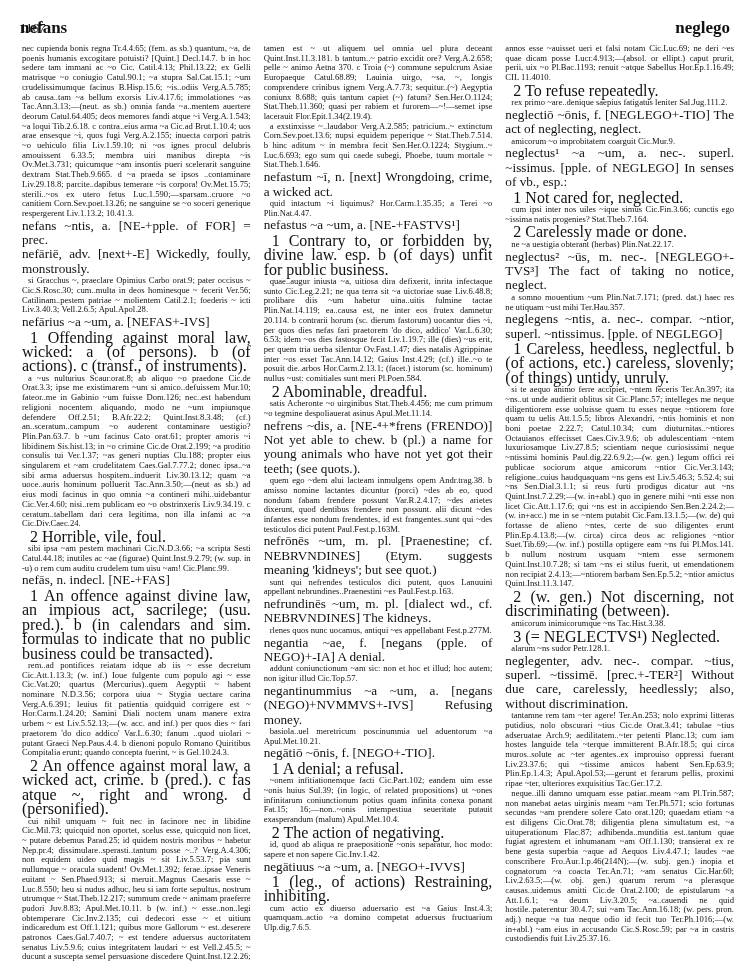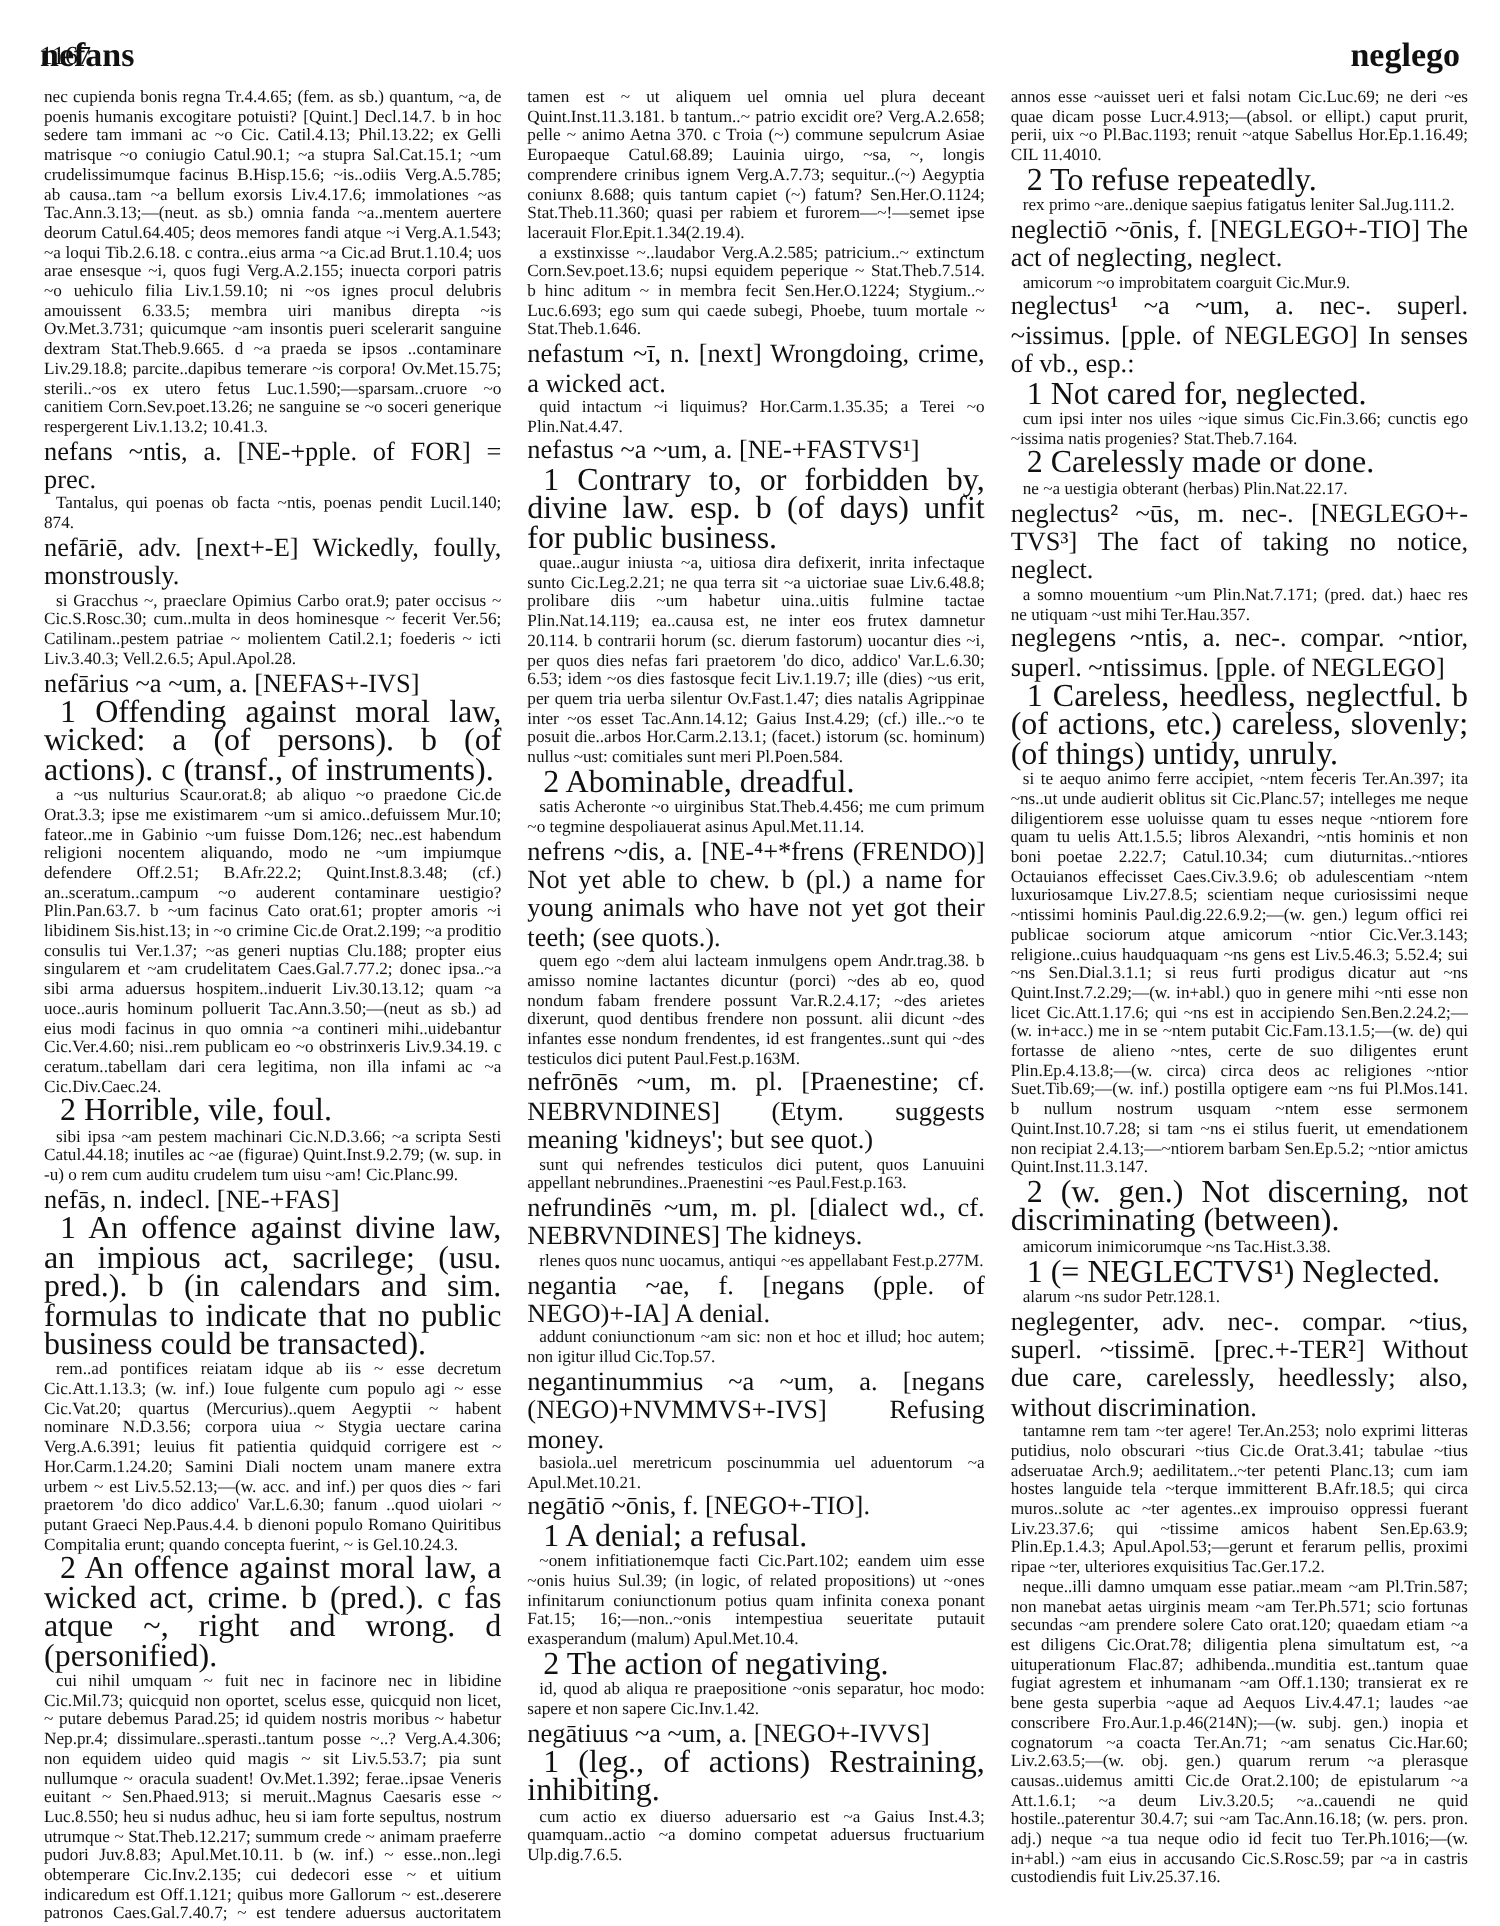--- a/index.html
+++ b/index.html
@@ -23,21 +23,20 @@
 <div class="page">
   <div class="header">
     <span class="hw-left">nefans</span>
     <span class="pgnum">1167</span>
     <span class="hw-right">neglego</span>
   </div>
   <div class="cols">
     <div class="col">
         <p class="cite cont">nec cupienda bonis regna Tr.4.4.65; (fem. as sb.) quantum, ~a, de poenis humanis excogitare potuisti? [Quint.] Decl.14.7. b in hoc sedere tam immani ac ~o Cic. Catil.4.13; Phil.13.22; ex Gelli matrisque ~o coniugio Catul.90.1; ~a stupra Sal.Cat.15.1; ~um crudelissimumque facinus B.Hisp.15.6; ~is..odiis Verg.A.5.785; ab causa..tam ~a bellum exorsis Liv.4.17.6; immolationes ~as Tac.Ann.3.13;—(neut. as sb.) omnia fanda ~a..mentem auertere deorum Catul.64.405; deos memores fandi atque ~i Verg.A.1.543; ~a loqui Tib.2.6.18. c contra..eius arma ~a Cic.ad Brut.1.10.4; uos arae ensesque ~i, quos fugi Verg.A.2.155; inuecta corpori patris ~o uehiculo filia Liv.1.59.10; ni ~os ignes procul delubris amouissent 6.33.5; membra uiri manibus direpta ~is Ov.Met.3.731; quicumque ~am insontis pueri scelerarit sanguine dextram Stat.Theb.9.665. d ~a praeda se ipsos ..contaminare Liv.29.18.8; parcite..dapibus temerare ~is corpora! Ov.Met.15.75; sterili..~os ex utero fetus Luc.1.590;—sparsam..cruore ~o canitiem Corn.Sev.poet.13.26; ne sanguine se ~o soceri generique respergerent Liv.1.13.2; 10.41.3.</p>
         <p class="head"><b>nefans</b><span> ~ntis, a. [NE-+pple. of FOR] = prec.</span></p>
-        <p class="cite">Tantalus, qui poenas ob facta ~ntis, poenas pendit Lucil.140; 874.</p>
         <p class="head"><b>nefāriē,</b><span> adv. [next+-E] Wickedly, foully, monstrously.</span></p>
         <p class="cite">si Gracchus ~, praeclare Opimius Carbo orat.9; pater occisus ~ Cic.S.Rosc.30; cum..multa in deos hominesque ~ fecerit Ver.56; Catilinam..pestem patriae ~ molientem Catil.2.1; foederis ~ icti Liv.3.40.3; Vell.2.6.5; Apul.Apol.28.</p>
         <p class="head"><b>nefārius</b><span> ~a ~um, a. [NEFAS+-IVS]</span></p>
         <p class="sense">1 Offending against moral law, wicked: a (of persons). b (of actions). c (transf., of instruments).</p>
         <p class="cite">a ~us nulturius Scaur.orat.8; ab aliquo ~o praedone Cic.de Orat.3.3; ipse me existimarem ~um si amico..defuissem Mur.10; fateor..me in Gabinio ~um fuisse Dom.126; nec..est habendum religioni nocentem aliquando, modo ne ~um impiumque defendere Off.2.51; B.Afr.22.2; Quint.Inst.8.3.48; (cf.) an..sceratum..campum ~o auderent contaminare uestigio? Plin.Pan.63.7. b ~um facinus Cato orat.61; propter amoris ~i libidinem Sis.hist.13; in ~o crimine Cic.de Orat.2.199; ~a proditio consulis tui Ver.1.37; ~as generi nuptias Clu.188; propter eius singularem et ~am crudelitatem Caes.Gal.7.77.2; donec ipsa..~a sibi arma aduersus hospitem..induerit Liv.30.13.12; quam ~a uoce..auris hominum polluerit Tac.Ann.3.50;—(neut as sb.) ad eius modi facinus in quo omnia ~a contineri mihi..uidebantur Cic.Ver.4.60; nisi..rem publicam eo ~o obstrinxeris Liv.9.34.19. c ceratum..tabellam dari cera legitima, non illa infami ac ~a Cic.Div.Caec.24.</p>
         <p class="sense">2 Horrible, vile, foul.</p>
         <p class="cite">sibi ipsa ~am pestem machinari Cic.N.D.3.66; ~a scripta Sesti Catul.44.18; inutiles ac ~ae (figurae) Quint.Inst.9.2.79; (w. sup. in -u) o rem cum auditu crudelem tum uisu ~am! Cic.Planc.99.</p>
         <p class="head"><b>nefās,</b><span> n. indecl. [NE-+FAS]</span></p>
         <p class="sense">1 An offence against divine law, an impious act, sacrilege; (usu. pred.). b (in calendars and sim. formulas to indicate that no public business could be transacted).</p>
         <p class="cite">rem..ad pontifices reiatam idque ab iis ~ esse decretum Cic.Att.1.13.3; (w. inf.) Ioue fulgente cum populo agi ~ esse Cic.Vat.20; quartus (Mercurius)..quem Aegyptii ~ habent nominare N.D.3.56; corpora uiua ~ Stygia uectare carina Verg.A.6.391; leuius fit patientia quidquid corrigere est ~ Hor.Carm.1.24.20; Samini Diali noctem unam manere extra urbem ~ est Liv.5.52.13;—(w. acc. and inf.) per quos dies ~ fari praetorem 'do dico addico' Var.L.6.30; fanum ..quod uiolari ~ putant Graeci Nep.Paus.4.4. b dienoni populo Romano Quiritibus Compitalia erunt; quando concepta fuerint, ~ is Gel.10.24.3.</p>
@@ -84,20 +83,20 @@
         <p class="cite">cum ipsi inter nos uiles ~ique simus Cic.Fin.3.66; cunctis ego ~issima natis progenies? Stat.Theb.7.164.</p>
         <p class="sense">2 Carelessly made or done.</p>
         <p class="cite">ne ~a uestigia obterant (herbas) Plin.Nat.22.17.</p>
         <p class="head"><b>neglectus²</b><span> ~ūs, m. nec-. [NEGLEGO+-TVS³] The fact of taking no notice, neglect.</span></p>
         <p class="cite">a somno mouentium ~um Plin.Nat.7.171; (pred. dat.) haec res ne utiquam ~ust mihi Ter.Hau.357.</p>
         <p class="head"><b>neglegens</b><span> ~ntis, a. nec-. compar. ~ntior, superl. ~ntissimus. [pple. of NEGLEGO]</span></p>
         <p class="sense">1 Careless, heedless, neglectful. b (of actions, etc.) careless, slovenly; (of things) untidy, unruly.</p>
         <p class="cite">si te aequo animo ferre accipiet, ~ntem feceris Ter.An.397; ita ~ns..ut unde audierit oblitus sit Cic.Planc.57; intelleges me neque diligentiorem esse uoluisse quam tu esses neque ~ntiorem fore quam tu uelis Att.1.5.5; libros Alexandri, ~ntis hominis et non boni poetae 2.22.7; Catul.10.34; cum diuturnitas..~ntiores Octauianos effecisset Caes.Civ.3.9.6; ob adulescentiam ~ntem luxuriosamque Liv.27.8.5; scientiam neque curiosissimi neque ~ntissimi hominis Paul.dig.22.6.9.2;—(w. gen.) legum offici rei publicae sociorum atque amicorum ~ntior Cic.Ver.3.143; religione..cuius haudquaquam ~ns gens est Liv.5.46.3; 5.52.4; sui ~ns Sen.Dial.3.1.1; si reus furti prodigus dicatur aut ~ns Quint.Inst.7.2.29;—(w. in+abl.) quo in genere mihi ~nti esse non licet Cic.Att.1.17.6; qui ~ns est in accipiendo Sen.Ben.2.24.2;—(w. in+acc.) me in se ~ntem putabit Cic.Fam.13.1.5;—(w. de) qui fortasse de alieno ~ntes, certe de suo diligentes erunt Plin.Ep.4.13.8;—(w. circa) circa deos ac religiones ~ntior Suet.Tib.69;—(w. inf.) postilla optigere eam ~ns fui Pl.Mos.141. b nullum nostrum usquam ~ntem esse sermonem Quint.Inst.10.7.28; si tam ~ns ei stilus fuerit, ut emendationem non recipiat 2.4.13;—~ntiorem barbam Sen.Ep.5.2; ~ntior amictus Quint.Inst.11.3.147.</p>
         <p class="sense">2 (w. gen.) Not discerning, not discriminating (between).</p>
         <p class="cite">amicorum inimicorumque ~ns Tac.Hist.3.38.</p>
-        <p class="sense">1 (= NEGLECTVS¹) Neglected.</p>
+        <p class="sense">3 (= NEGLECTVS¹) Neglected.</p>
         <p class="cite">alarum ~ns sudor Petr.128.1.</p>
         <p class="head"><b>neglegenter,</b><span> adv. nec-. compar. ~tius, superl. ~tissimē. [prec.+-TER²] Without due care, carelessly, heedlessly; also, without discrimination.</span></p>
         <p class="cite">tantamne rem tam ~ter agere! Ter.An.253; nolo exprimi litteras putidius, nolo obscurari ~tius Cic.de Orat.3.41; tabulae ~tius adseruatae Arch.9; aedilitatem..~ter petenti Planc.13; cum iam hostes languide tela ~terque immitterent B.Afr.18.5; qui circa muros..solute ac ~ter agentes..ex improuiso oppressi fuerant Liv.23.37.6; qui ~tissime amicos habent Sen.Ep.63.9; Plin.Ep.1.4.3; Apul.Apol.53;—gerunt et ferarum pellis, proximi ripae ~ter, ulteriores exquisitius Tac.Ger.17.2.</p>
         <p class="cite">neque..illi damno umquam esse patiar..meam ~am Pl.Trin.587; non manebat aetas uirginis meam ~am Ter.Ph.571; scio fortunas secundas ~am prendere solere Cato orat.120; quaedam etiam ~a est diligens Cic.Orat.78; diligentia plena simultatum est, ~a uituperationum Flac.87; adhibenda..munditia est..tantum quae fugiat agrestem et inhumanam ~am Off.1.130; transierat ex re bene gesta superbia ~aque ad Aequos Liv.4.47.1; laudes ~ae conscribere Fro.Aur.1.p.46(214N);—(w. subj. gen.) inopia et cognatorum ~a coacta Ter.An.71; ~am senatus Cic.Har.60; Liv.2.63.5;—(w. obj. gen.) quarum rerum ~a plerasque causas..uidemus amitti Cic.de Orat.2.100; de epistularum ~a Att.1.6.1; ~a deum Liv.3.20.5; ~a..cauendi ne quid hostile..paterentur 30.4.7; sui ~am Tac.Ann.16.18; (w. pers. pron. adj.) neque ~a tua neque odio id fecit tuo Ter.Ph.1016;—(w. in+abl.) ~am eius in accusando Cic.S.Rosc.59; par ~a in castris custodiendis fuit Liv.25.37.16.</p>
       </div>
   </div>
 </div>
 
 </body></html>

